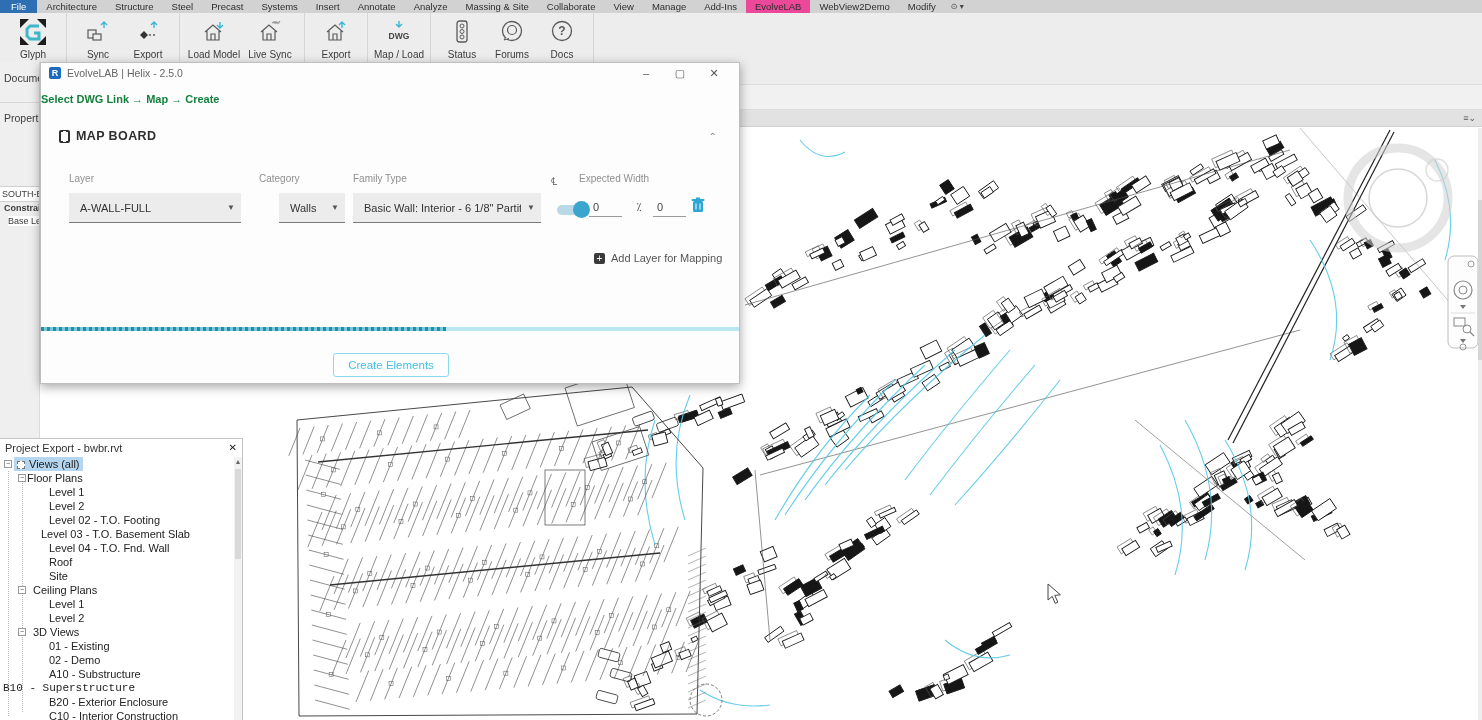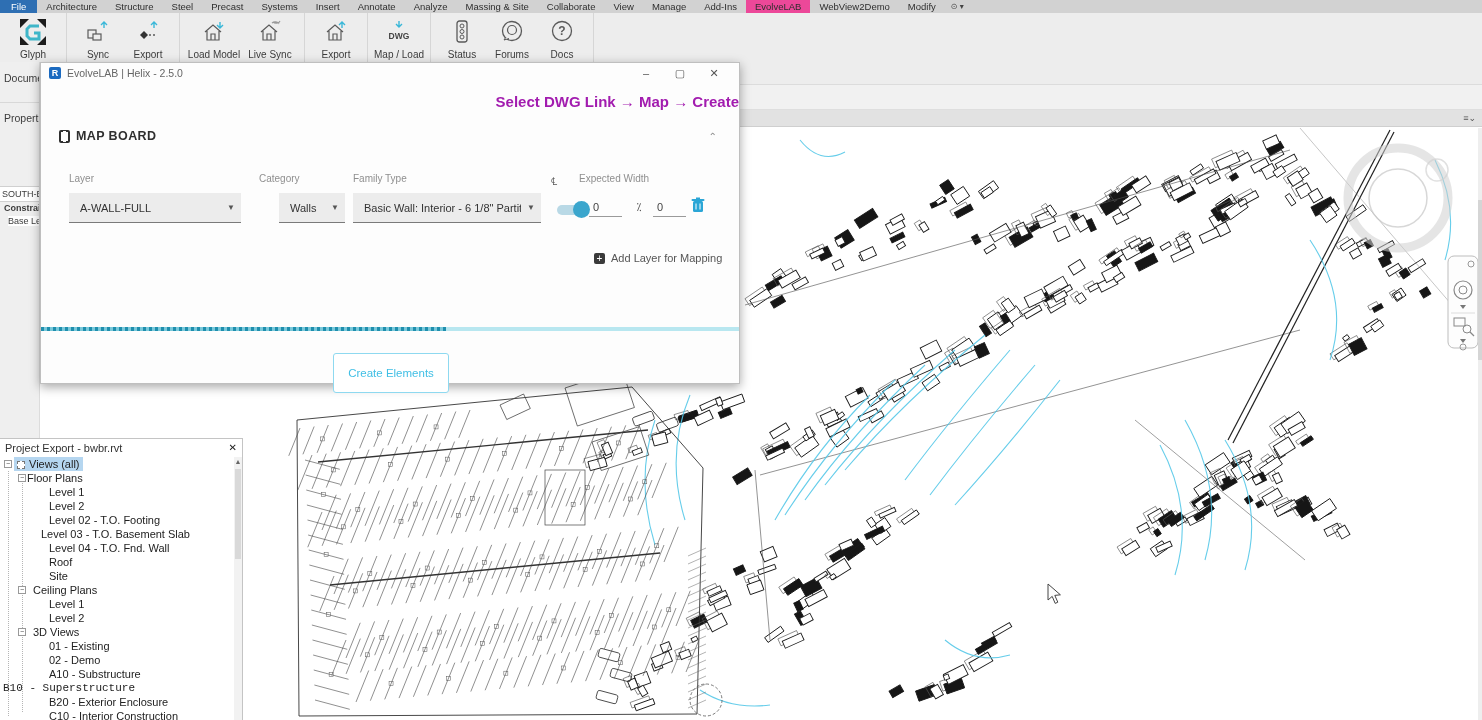--- a/index.html
+++ b/index.html
@@ -54,22 +54,22 @@
   
   .dialog { position:absolute; left:40px; top:62px; width:700px; height:322px;
     background:#fdfdfd; border:1px solid #bfbfbf; box-shadow:0 3px 10px rgba(0,0,0,.35);
     z-index:20; }
   .dlg-titlebar { position:absolute; left:0; top:0; width:100%; height:20px;
     display:flex; align-items:center; padding:0 8px; background:#fdfdfd; }
   .dlg-appicon { width:12px; height:12px; background:#1b6ac0; color:#fff; font-size:9px;
     font-weight:bold; text-align:center; line-height:12px; border-radius:2px; margin-right:6px; }
   .dlg-title { font-size:10.5px; color:#666; flex:1; }
   .dlg-ctl { width:34px; text-align:center; font-size:11px; color:#555; cursor:default; }
-  .dlg-heading { position:absolute; left:0; top:30px; width:100%; text-align:right;
-    font-size:15px; font-weight:bold; color:#a21caf; }
+  .dlg-heading { position:absolute; left:0; top:30px; width:100%; text-align:left;
+    font-size:11px; font-weight:bold; color:#15803d; }
   .dlg-section { position:absolute; left:18px; top:66px; display:flex; align-items:center; }
   .dlg-section .sec-label { font-size:12.5px; font-weight:bold; color:#2f2f2f;
     letter-spacing:.4px; margin-left:6px; }
   .sec-chevron { position:absolute; right:22px; top:68px; font-size:10px; color:#888; }
   .boardicon { width:11px; height:13px; border:2px solid #2f2f2f; border-radius:2px;
     position:relative; }
   .boardicon:after { content:""; position:absolute; left:2px; top:-1px; width:3px; height:11px;
     background:#fdfdfd; }
 
   .col-label { position:absolute; top:110px; font-size:10px; color:#8f8f8f; }
@@ -99,21 +99,21 @@
     cursor:default; }
   .addlayer .plus { width:11px; height:11px; background:#3a3a3a; color:#fff; font-size:10px;
     line-height:11px; text-align:center; border-radius:2px; margin-right:6px; }
   .addlayer .al-label { font-size:11px; color:#555; }
 
   .progress { position:absolute; left:0px; top:264px; width:100%; height:4px;
     background:#b8e7f0; }
   .progress .done { position:absolute; left:0; top:0; height:4px; width:58%;
     background:repeating-linear-gradient(90deg,#1f8fae 0 3px,#79c8da 3px 6px); }
 
-  .createbtn { position:absolute; left:292px; top:290px; width:116px; height:40px;
+  .createbtn { position:absolute; left:292px; top:290px; width:116px; height:24px;
     background:#fff; border:1px solid #8ed9f0; border-radius:3px; color:#41bfe5;
     font-size:11.5px; font-family:"Liberation Sans",sans-serif; cursor:default; }
 
   
   .pbrowser { position:absolute; left:0; top:438px; width:243px; height:282px;
     background:#fff; border-top:1px solid #c4c4c4; border-right:1px solid #c4c4c4;
     z-index:15; overflow:hidden; }
   .pb-header { height:17px; display:flex; align-items:center; padding:0 5px;
     font-size:11px; color:#333; }
   .pb-close { margin-left:auto; font-size:10px; color:#222; cursor:default; }

